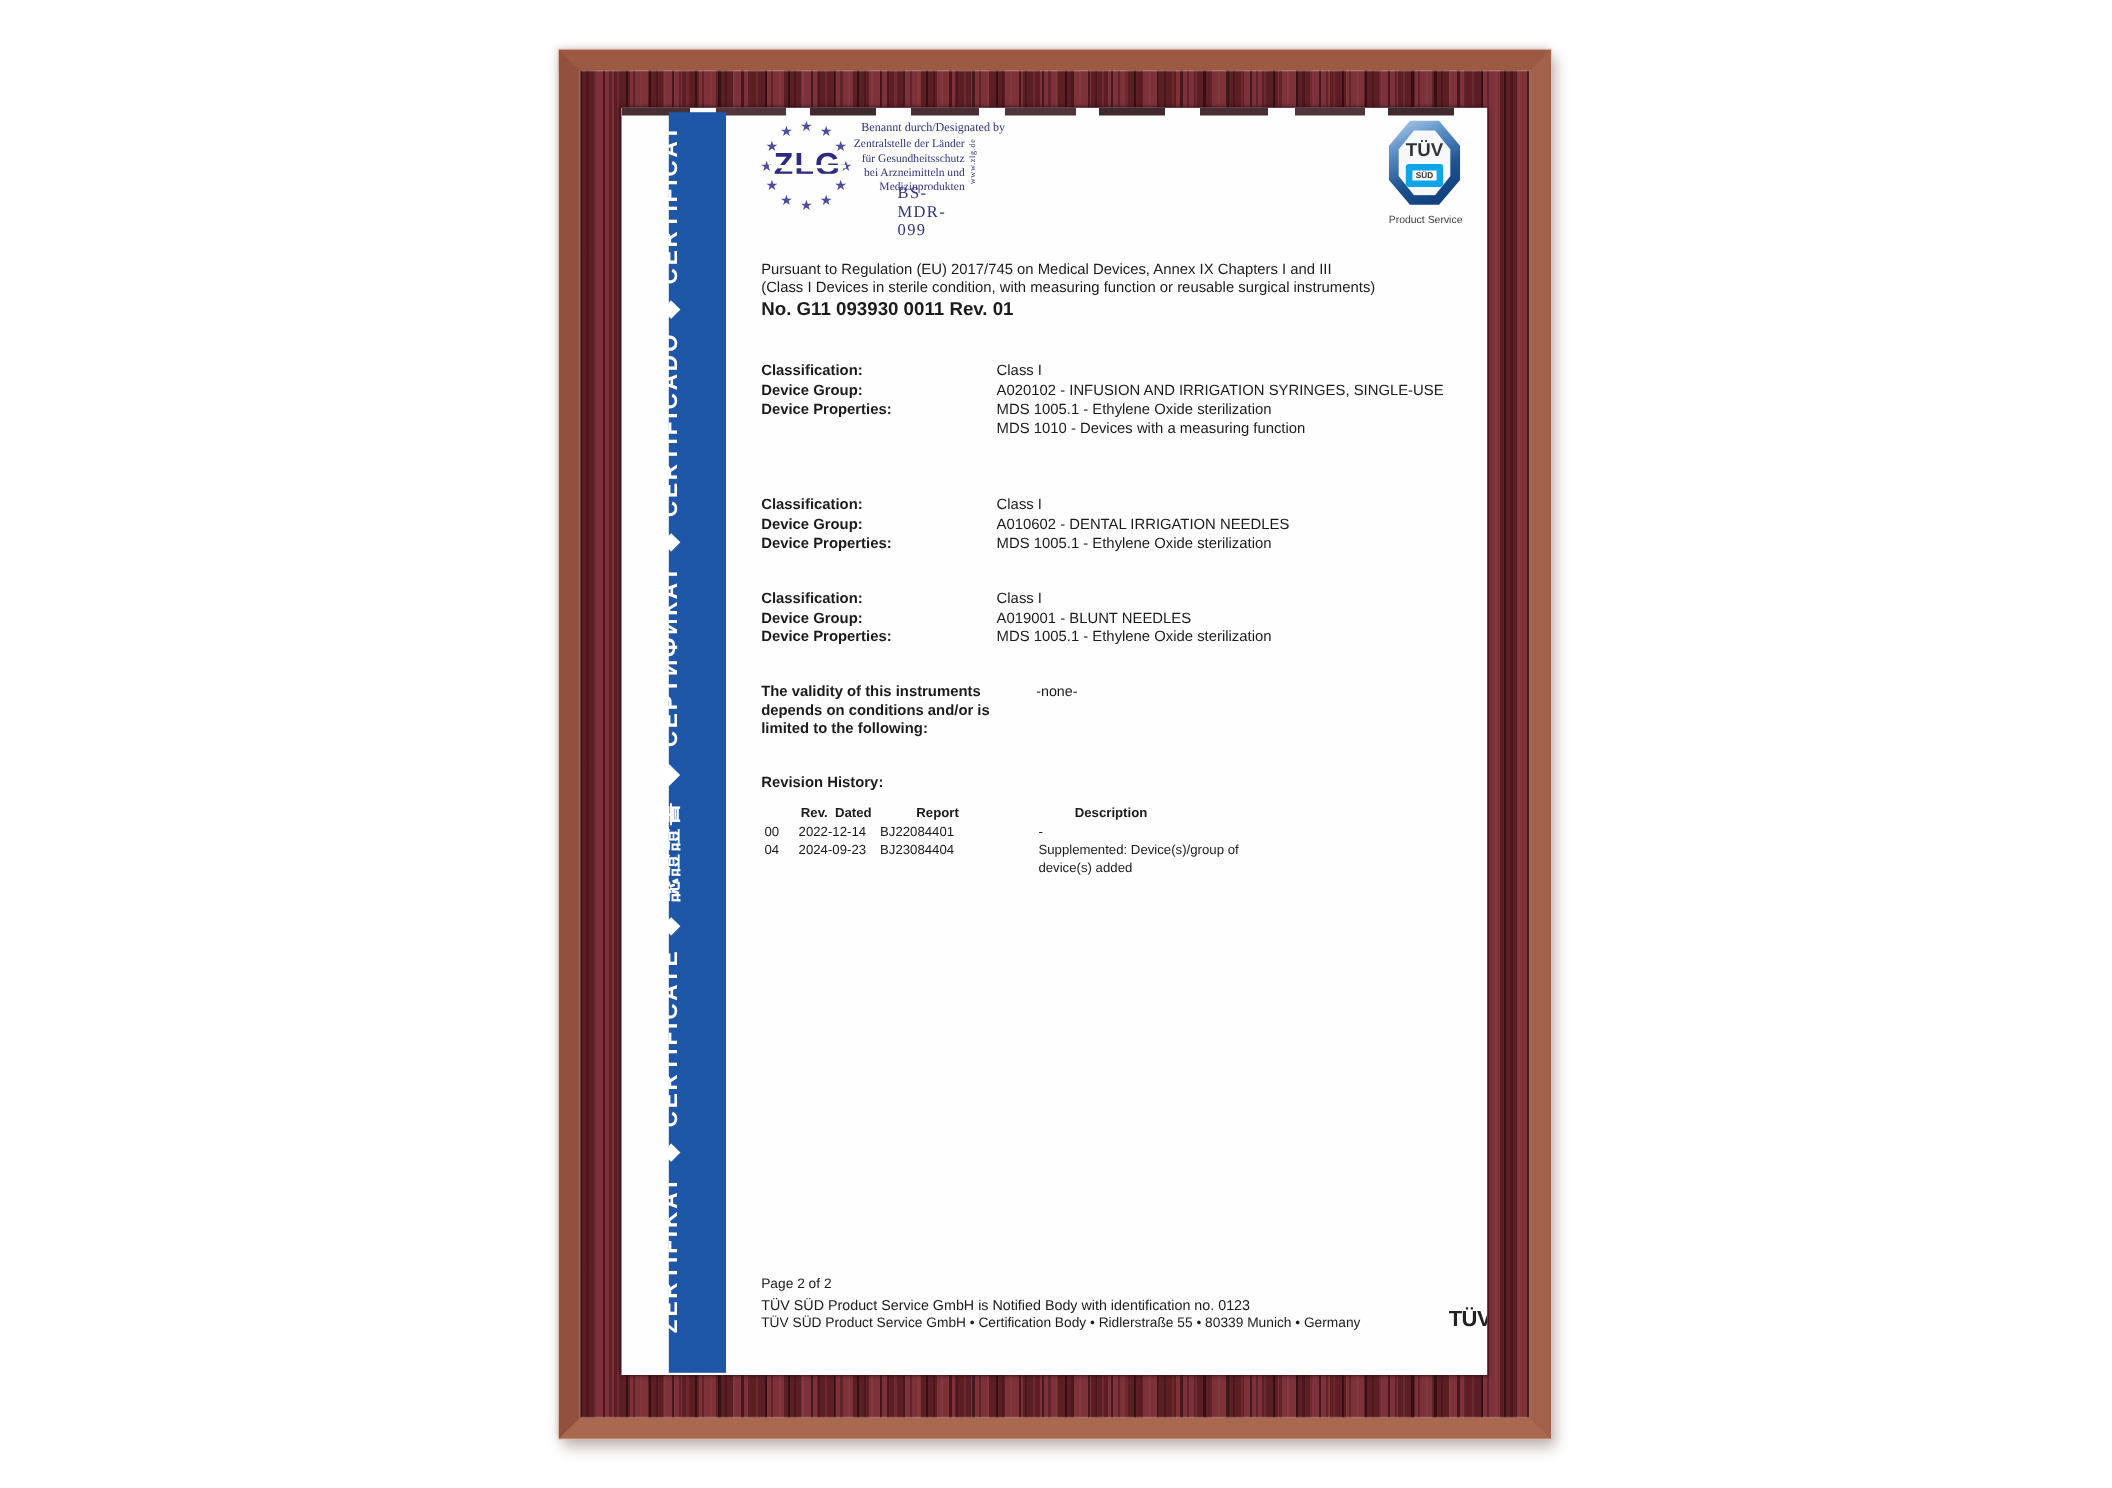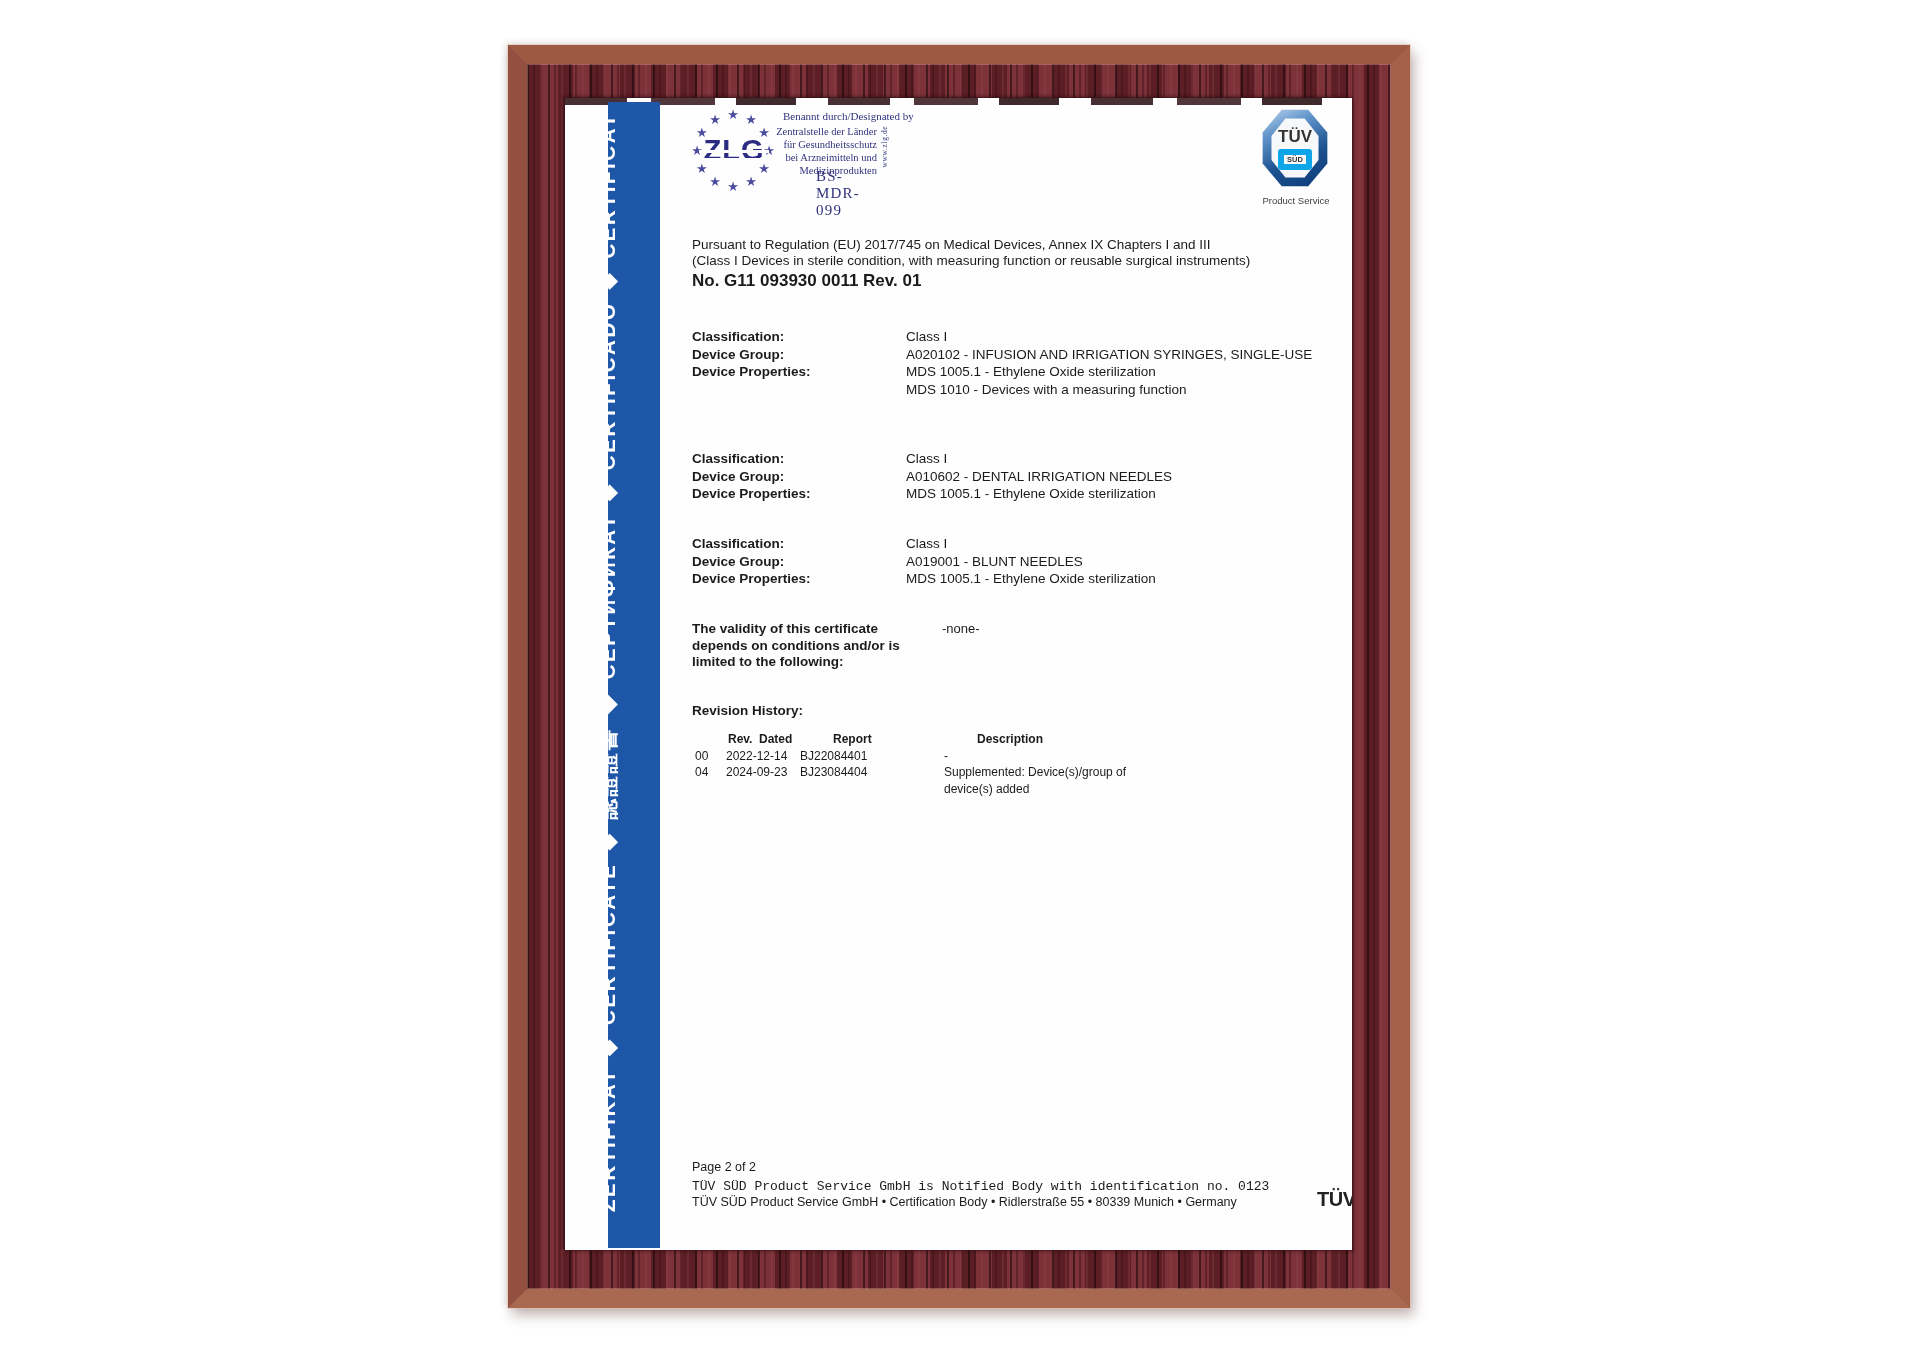--- a/index.html
+++ b/index.html
@@ -82,21 +82,21 @@
   .validity-value{position:absolute;left:377px;top:523px;font-size:13px;}
 
   
   .revtitle{position:absolute;left:127px;top:605px;font-size:13.5px;font-weight:bold;}
   .revtable{position:absolute;left:130px;top:633px;display:grid;
           grid-template-columns:31px 74px 144px 232px;font-size:12px;line-height:16.5px;}
   .revtable .th{font-weight:bold;padding-left:33px;}
 
   
   .f1{position:absolute;left:127px;top:1062px;font-size:12.5px;}
-  .f2{position:absolute;left:127px;top:1081px;font-size:13px;font-family:Liberation Mono, monospace;}
+  .f2{position:absolute;left:127px;top:1081px;font-size:13px;}
   .f3{position:absolute;left:127px;top:1097px;font-size:12.5px;}
   .watermark{position:absolute;left:752px;top:1090px;font-size:20px;font-weight:bold;color:#222;
           letter-spacing:-.5px;white-space:nowrap;}
 </style>
 </head>
 <body>
 
 <div class="canvas">
   <div class="frame">
     <div class="band"></div>
@@ -171,21 +171,21 @@
 
       <div class="cblock b3">
         <div class="lbl">Classification:</div>
         <div class="val">Class I</div>
         <div class="lbl">Device Group:</div>
         <div class="val">A019001 - BLUNT NEEDLES</div>
         <div class="lbl">Device Properties:</div>
         <div class="val">MDS 1005.1 - Ethylene Oxide sterilization</div>
       </div>
 
-      <div class="validity-label">The validity of this certificate depends on conditions and/or is limited to the following:</div>
+      <div class="validity-label">The validity of this instruments depends on conditions and/or is limited to the following:</div>
       <div class="validity-value">-none-</div>
 
       <div class="revtitle">Revision History:</div>
       <div class="revtable">
         <div class="th">Rev.</div>
         <div class="th">Dated</div>
         <div class="th">Report</div>
         <div class="th">Description</div>
 
         <div>00</div>

